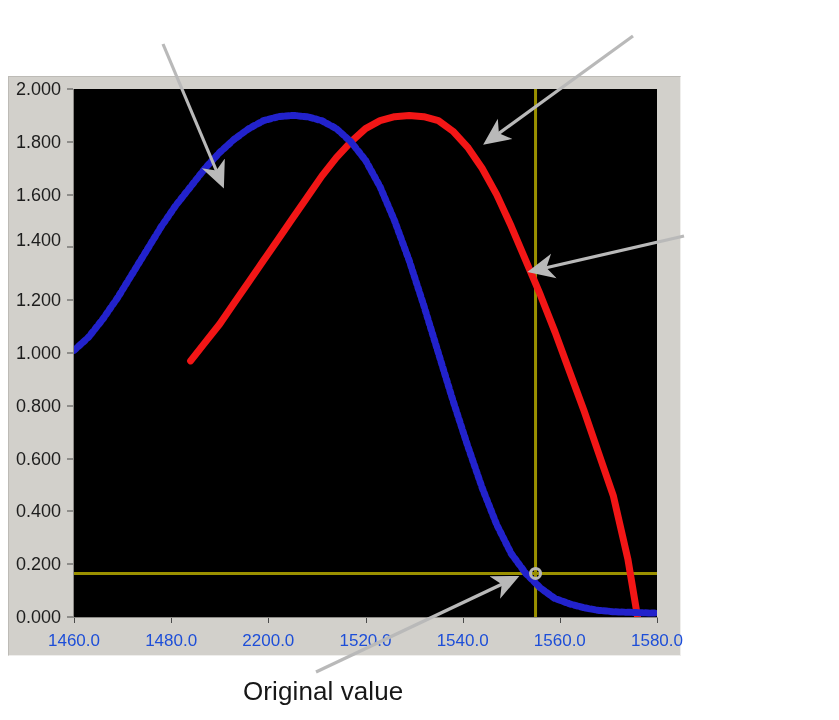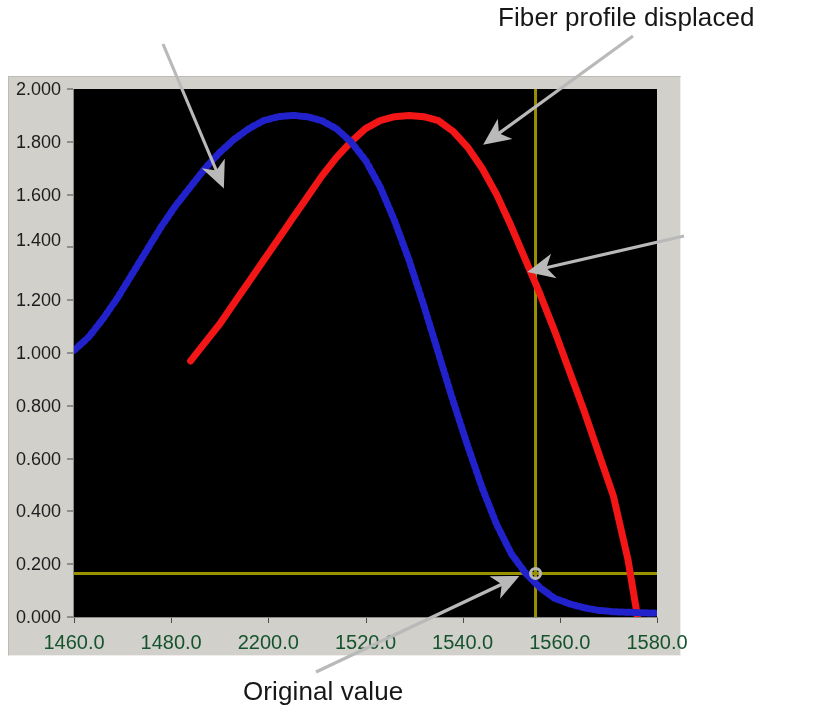--- a/index.html
+++ b/index.html
@@ -90,22 +90,22 @@
     left: 58px;
     width: 6px;
     height: 1px;
     background: #4a4a4a;
     transform: translateY(-50%);
   }
   .xtick {
     position: absolute;
     top: 554px;
     font-family: "Liberation Sans", sans-serif;
-    font-size: 20px;
-    color: #14532d;
+    font-size: 17px;
+    color: #1d4ed8;
     transform: translateX(-50%);
     white-space: nowrap;
   }
   .xtick-mark {
     position: absolute;
     top: 541px;
     width: 1px;
     height: 5px;
     background: #4a4a4a;
   }
@@ -125,21 +125,20 @@
     height: 529px;
     background: #8c8a86;
   }
 </style>
 </head>
 <body>
 
 <div id="root">
 
 
-  <div class="annot" id="label-displaced">Fiber profile displaced</div>
 
 
   <div class="annot" id="label-original-value">Original value</div>
 
   <div id="graph-panel">
 
     <div id="yaxis-line"></div>
     <div id="xaxis-line"></div>
 
     <div id="ytick-container">

